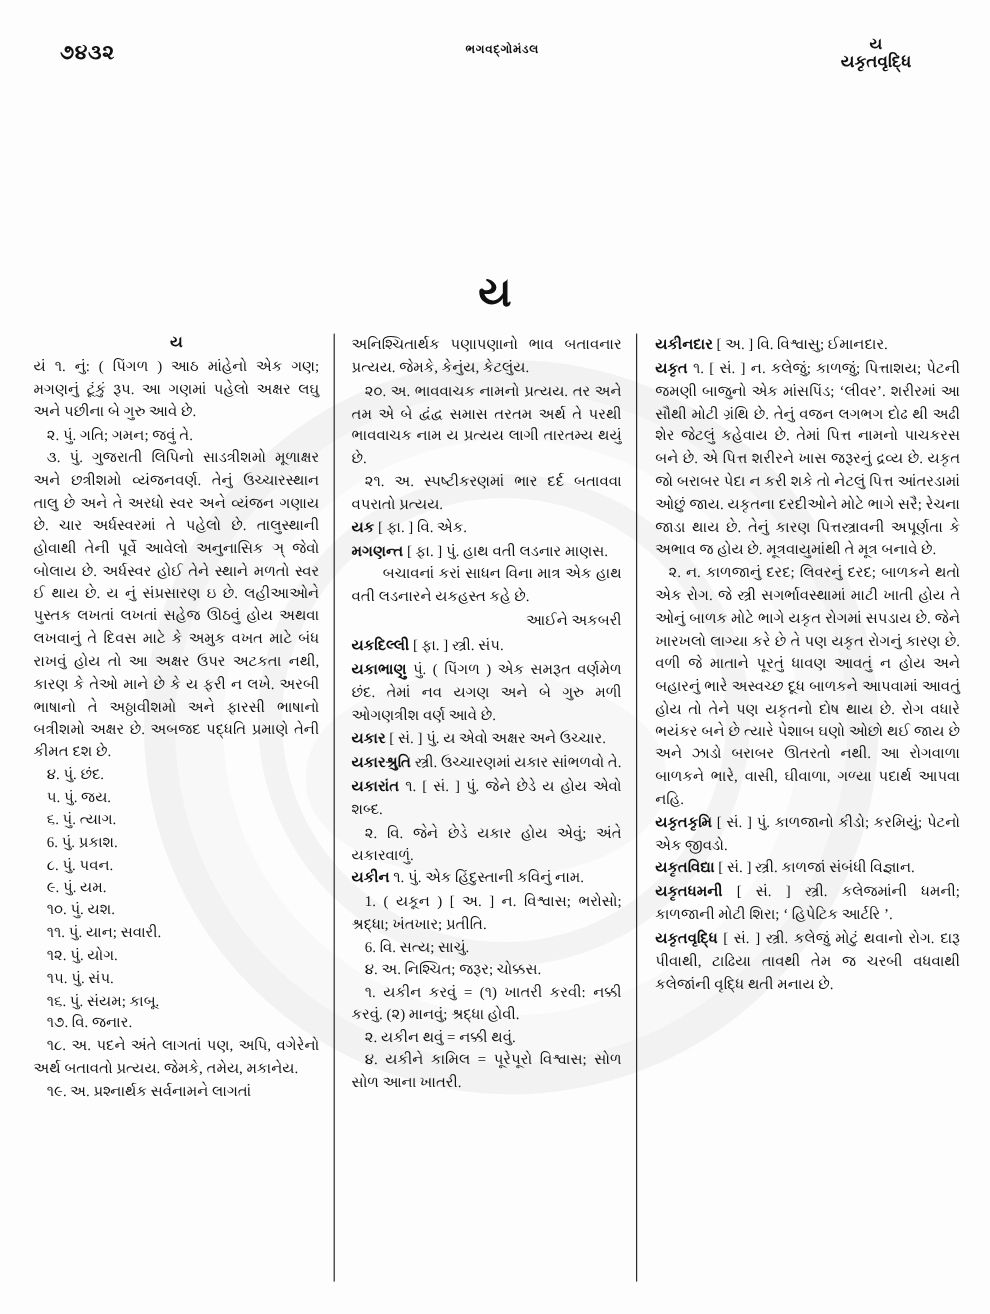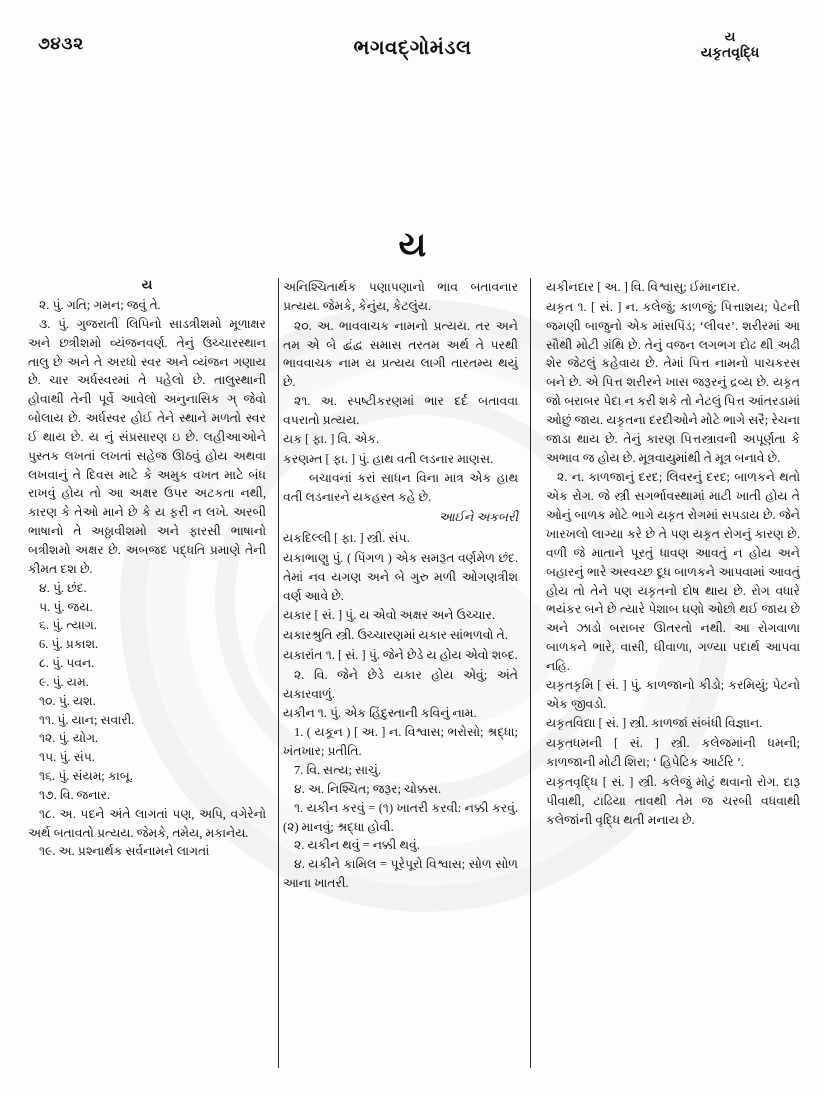--- a/index.html
+++ b/index.html
@@ -54,41 +54,41 @@
     width: 300px;
     height: 170px;
     background: rgba(0,0,0,0.022);
     border-radius: 50% 50% 45% 45%;
     pointer-events: none;
   }
 
   
   .running-head {
     position: absolute;
-    left: 0;
+    left: 12px;
     right: 0;
     top: 34px;
     height: 60px;
     padding-left: 28px;
   }
   .folio {
     position: absolute;
     left: 38px;
     top: 0;
     font-size: 17px;
     font-weight: bold;
     letter-spacing: 0.5px;
   }
   .book-title {
     position: absolute;
     left: 0;
     right: 0;
     top: 2px;
     text-align: center;
-    font-size: 20px;
+    font-size: 10px;
     font-weight: bold;
     letter-spacing: 0.5px;
   }
   .guide-block {
     position: absolute;
     right: 30px;
     top: -4px;
     text-align: center;
     width: 130px;
   }
@@ -128,21 +128,21 @@
   }
   .col {
     position: relative;
     box-sizing: border-box;
     font-size: 12.4px;
     line-height: 1.52;
     text-align: justify;
     text-justify: inter-word;
   }
   .col-1 { width: 250px; padding-right: 12px; }
-  .col-2 { width: 252px; padding-left: 4px; padding-right: 12px;
+  .col-2 { width: 252px; padding-left: 14px; padding-right: 12px;
            border-left: 1.2px solid #2a2a2a; }
   .col-3 { width: 270px; padding-left: 15px;
            border-left: 1.2px solid #2a2a2a; }
 
   .col-letter {
     text-align: center;
     font-size: 13px;
     font-weight: bold;
     margin: 0 0 5px 0;
     line-height: 1;
@@ -154,26 +154,25 @@
   .hang {            
     padding-left: 0;
   }
   .indent {
     text-indent: 13px;
   }
   .indent-more {
     text-indent: 26px;
   }
   .hw {
-    font-weight: normal;
+    font-weight: bold;
   }
   .cite {
     display: block;
     text-align: right;
-    font-style: italic;
     margin-top: 1px;
     margin-bottom: 2px;
   }
   .sense {
     margin: 0;
     text-indent: 11px;
   }
 </style>
 </head>
 <body>
@@ -193,20 +192,21 @@
     </div>
   </div>
 
   <div class="section-letter">ય</div>
 
   <div class="columns">
 
     <div class="col col-1">
       <div class="col-letter">ય</div>
       <div class="col-body">
+          <p class="entry hang">યં ૧. નું: ( પિંગળ ) આઠ માંહેનો એક ગણ; મગણનું ટૂંકું રૂપ. આ ગણમાં પહેલો અક્ષર લઘુ અને પછીના બે ગુરુ આવે છે.</p>
           <p class="entry sense">૨. પું. ગતિ; ગમન; જવું તે.</p>
           <p class="entry sense">૩. પું. ગુજરાતી લિપિનો સાડત્રીશમો મૂળાક્ષર અને છત્રીશમો વ્યંજનવર્ણ. તેનું ઉચ્ચારસ્થાન તાલુ છે અને તે અરધો સ્વર અને વ્યંજન ગણાય છે. ચાર અર્ધસ્વરમાં તે પહેલો છે. તાલુસ્થાની હોવાથી તેની પૂર્વે આવેલો અનુનાસિક ઞ્ જેવો બોલાય છે. અર્ધસ્વર હોઈ તેને સ્થાને મળતો સ્વર ઈ થાય છે. ય નું સંપ્રસારણ ઇ છે. લહીઆઓને પુસ્તક લખતાં લખતાં સહેજ ઊઠવું હોય અથવા લખવાનું તે દિવસ માટે કે અમુક વખત માટે બંધ રાખવું હોય તો આ અક્ષર ઉપર અટકતા નથી, કારણ કે તેઓ માને છે કે ય ફરી ન લખે. અરબી ભાષાનો તે અઠ્ઠાવીશમો અને ફારસી ભાષાનો બત્રીશમો અક્ષર છે. અબજદ પદ્ધતિ પ્રમાણે તેની કીમત દશ છે.</p>
           <p class="entry sense">૪. પું. છંદ.</p>
           <p class="entry sense">૫. પું. જય.</p>
           <p class="entry sense">૬. પું. ત્યાગ.</p>
           <p class="entry sense">6. પું. પ્રકાશ.</p>
           <p class="entry sense">૮. પું. પવન.</p>
           <p class="entry sense">૯. પું. યમ.</p>
           <p class="entry sense">૧૦. પું. યશ.</p>
           <p class="entry sense">૧૧. પું. યાન; સવારી.</p>
@@ -218,32 +218,32 @@
           <p class="entry sense">૧૯. અ. પ્રશ્નાર્થક સર્વનામને લાગતાં</p>
         </div>
     </div>
 
     <div class="col col-2">
       <div class="col-body">
           <p class="entry hang">અનિશ્ચિતાર્થક પણાપણાનો ભાવ બતાવનાર પ્રત્યય. જેમકે, કેનુંય, કેટલુંય.</p>
           <p class="entry sense">૨૦. અ. ભાવવાચક નામનો પ્રત્યય. તર અને તમ એ બે દ્વંદ્વ સમાસ તરતમ અર્થ તે પરથી ભાવવાચક નામ ય પ્રત્યય લાગી તારતમ્ય થયું છે.</p>
           <p class="entry sense">૨૧. અ. સ્પષ્ટીકરણમાં ભાર દર્દ બતાવવા વપરાતો પ્રત્યય.</p>
           <p class="entry hang"><span class="hw">યક</span> [ ફા. ] વિ. એક.</p>
-          <p class="entry hang"><span class="hw">કરણમ્ત</span> [ ફા. ] પું. હાથ વતી લડનાર માણસ.</p>
+          <p class="entry hang"><span class="hw">મગણન્ત</span> [ ફા. ] પું. હાથ વતી લડનાર માણસ.</p>
           <p class="entry indent-more">બચાવનાં કરાં સાધન વિના માત્ર એક હાથ વતી લડનારને યકહસ્ત કહે છે.</p>
           <p class="cite">આઈને અકબરી</p>
           <p class="entry hang"><span class="hw">યકદિલ્લી</span> [ ફા. ] સ્ત્રી. સંપ.</p>
           <p class="entry hang"><span class="hw">યકાભાણુ</span> પું. ( પિંગળ ) એક સમરૂત વર્ણમેળ છંદ. તેમાં નવ યગણ અને બે ગુરુ મળી ઓગણત્રીશ વર્ણ આવે છે.</p>
           <p class="entry hang"><span class="hw">યકાર</span> [ સં. ] પું. ય એવો અક્ષર અને ઉચ્ચાર.</p>
           <p class="entry hang"><span class="hw">યકારશ્રુતિ</span> સ્ત્રી. ઉચ્ચારણમાં યકાર સાંભળવો તે.</p>
           <p class="entry hang"><span class="hw">યકારાંત</span> ૧. [ સં. ] પું. જેને છેડે ય હોય એવો શબ્દ.</p>
           <p class="entry sense">૨. વિ. જેને છેડે યકાર હોય એવું; અંતે યકારવાળું.</p>
           <p class="entry hang"><span class="hw">યકીન</span> ૧. પું. એક હિંદુસ્તાની કવિનું નામ.</p>
           <p class="entry sense">1. ( યકૂન ) [ અ. ] ન. વિશ્વાસ; ભરોસો; શ્રદ્ધા; ખંતખાર; પ્રતીતિ.</p>
-          <p class="entry sense">7. વિ. સત્ય; સાચું.</p>
+          <p class="entry sense">6. વિ. સત્ય; સાચું.</p>
           <p class="entry sense">૪. અ. નિશ્ચિત; જરૂર; ચોક્કસ.</p>
           <p class="entry sense indent">૧. યકીન કરવું = (૧) ખાતરી કરવી: નક્કી કરવું. (૨) માનવું; શ્રદ્ધા હોવી.</p>
           <p class="entry sense indent">૨. યકીન થવું = નક્કી થવું.</p>
           <p class="entry sense indent">૪. યકીને કામિલ = પૂરેપૂરો વિશ્વાસ; સોળ સોળ આના ખાતરી.</p>
         </div>
     </div>
 
     <div class="col col-3">
       <div class="col-body">
           <p class="entry hang"><span class="hw">યકીનદાર</span> [ અ. ] વિ. વિશ્વાસુ; ઈમાનદાર.</p>

